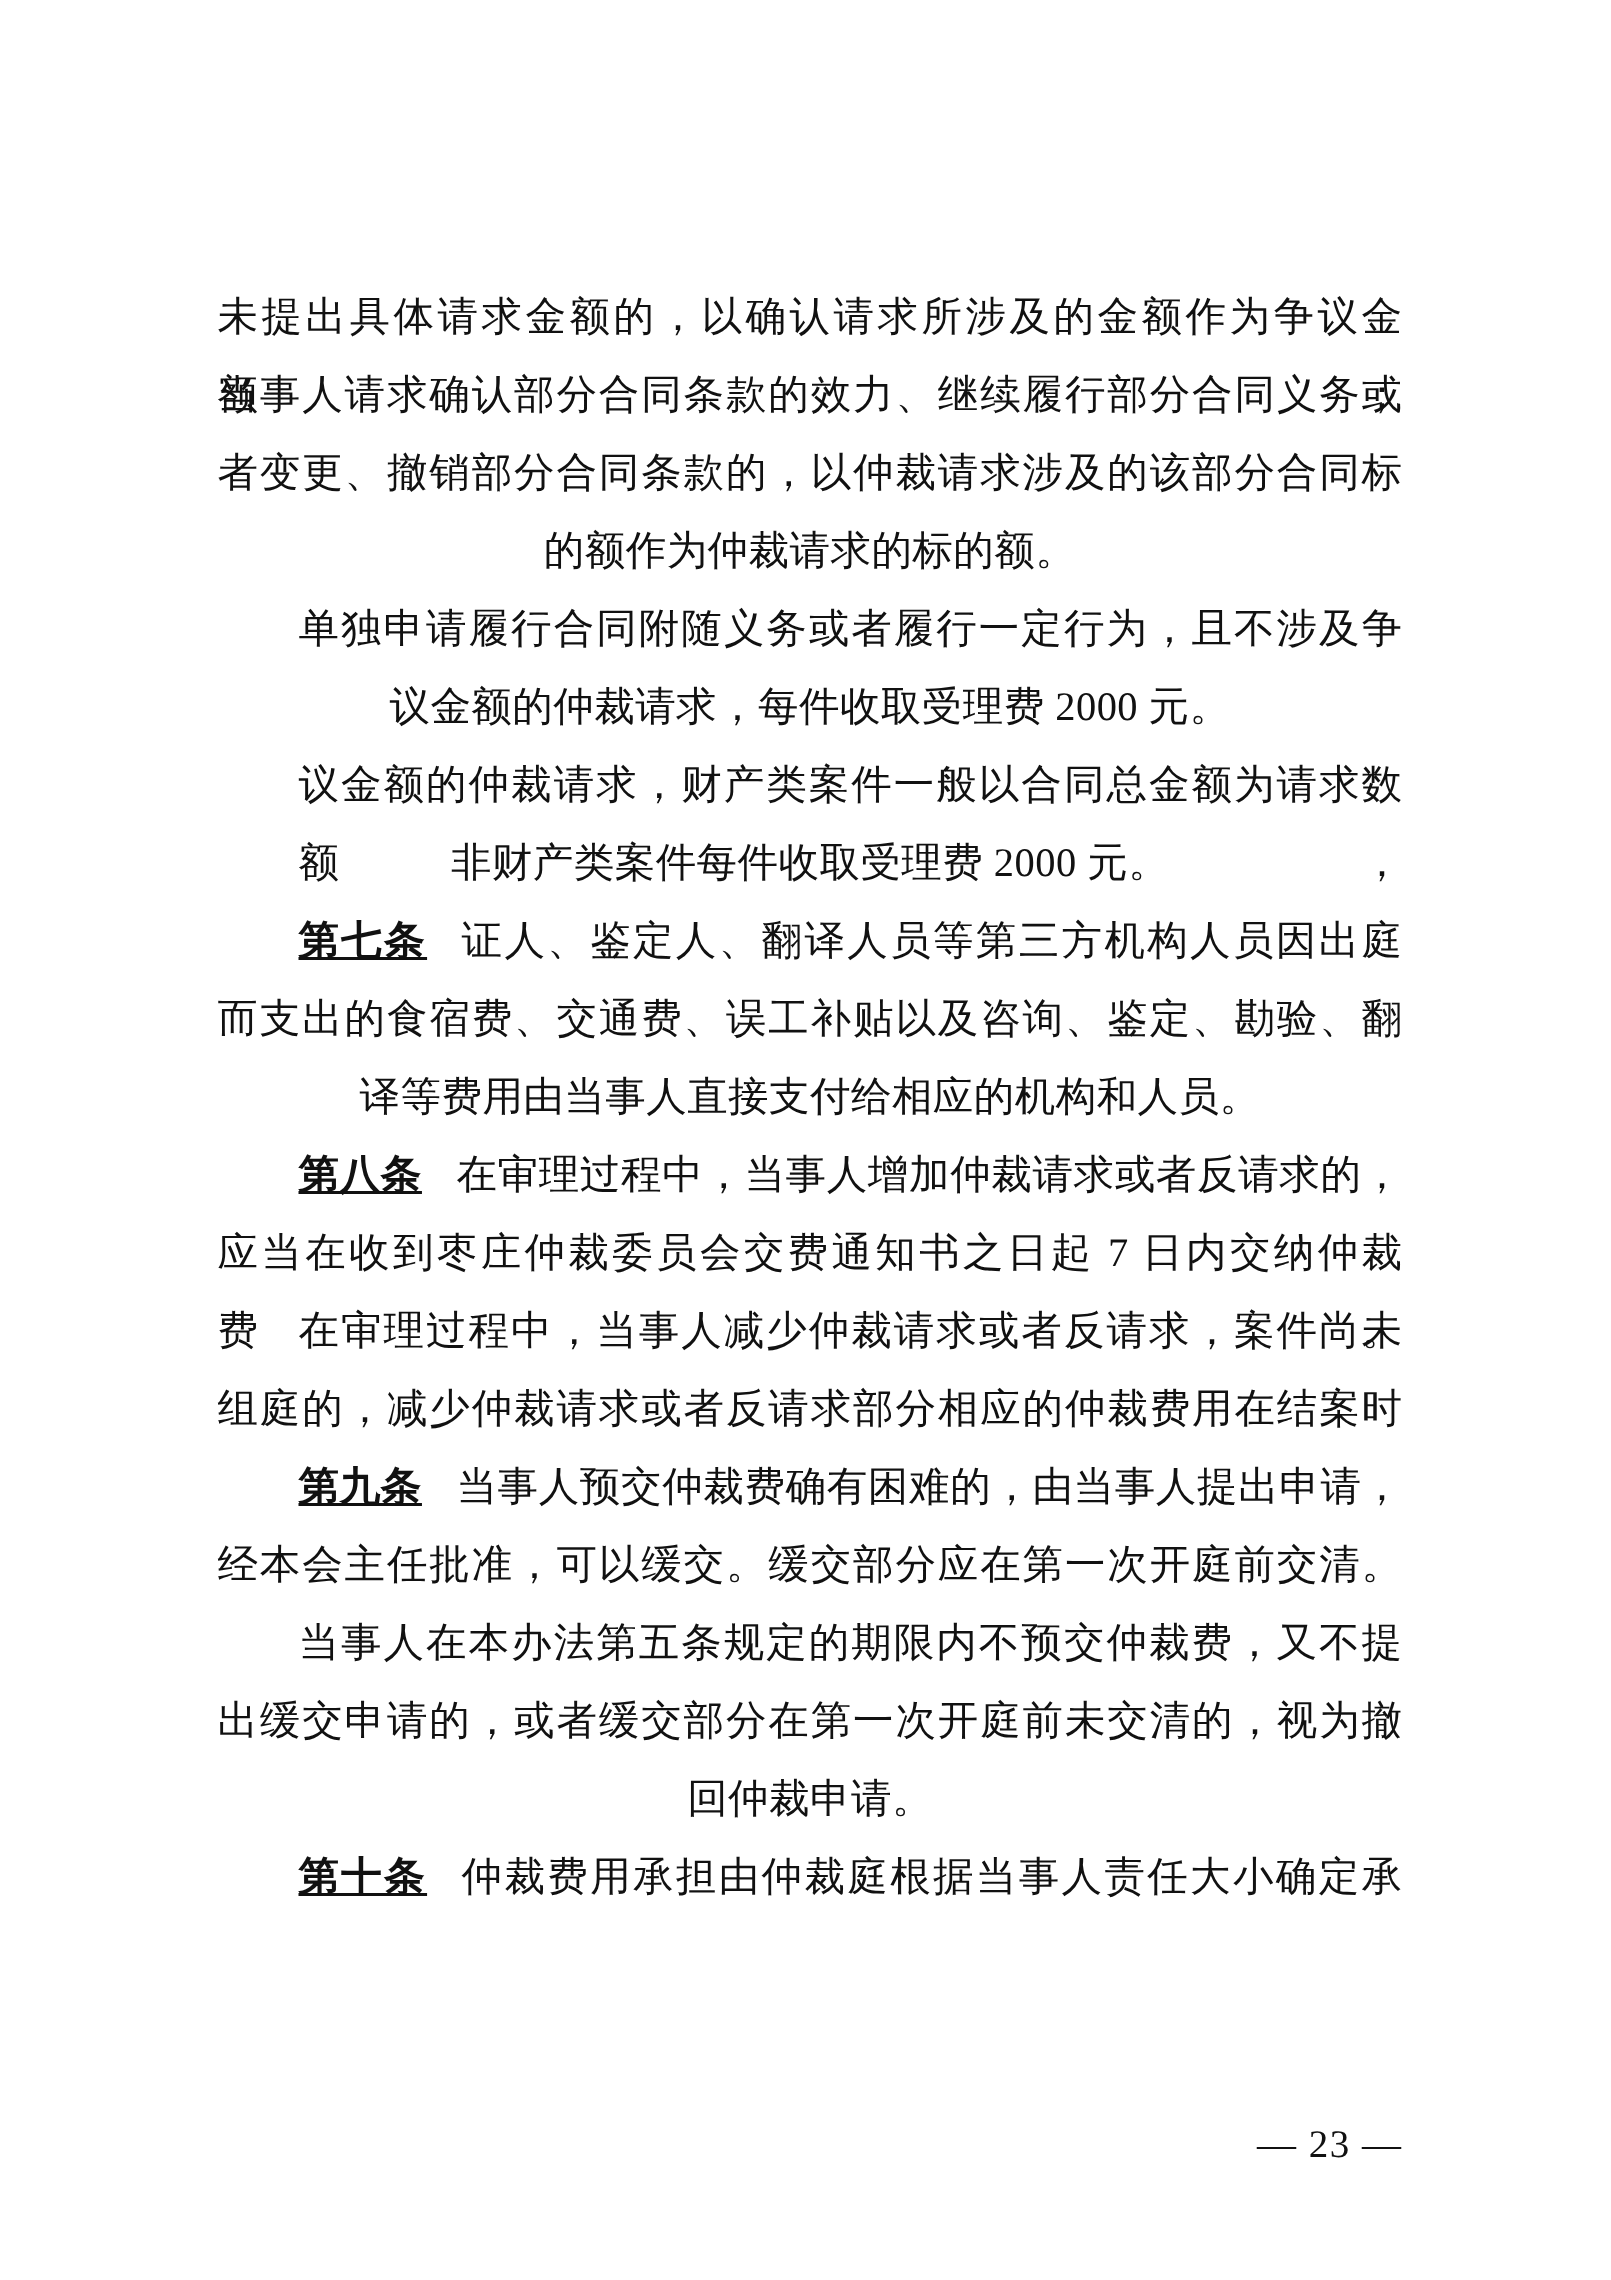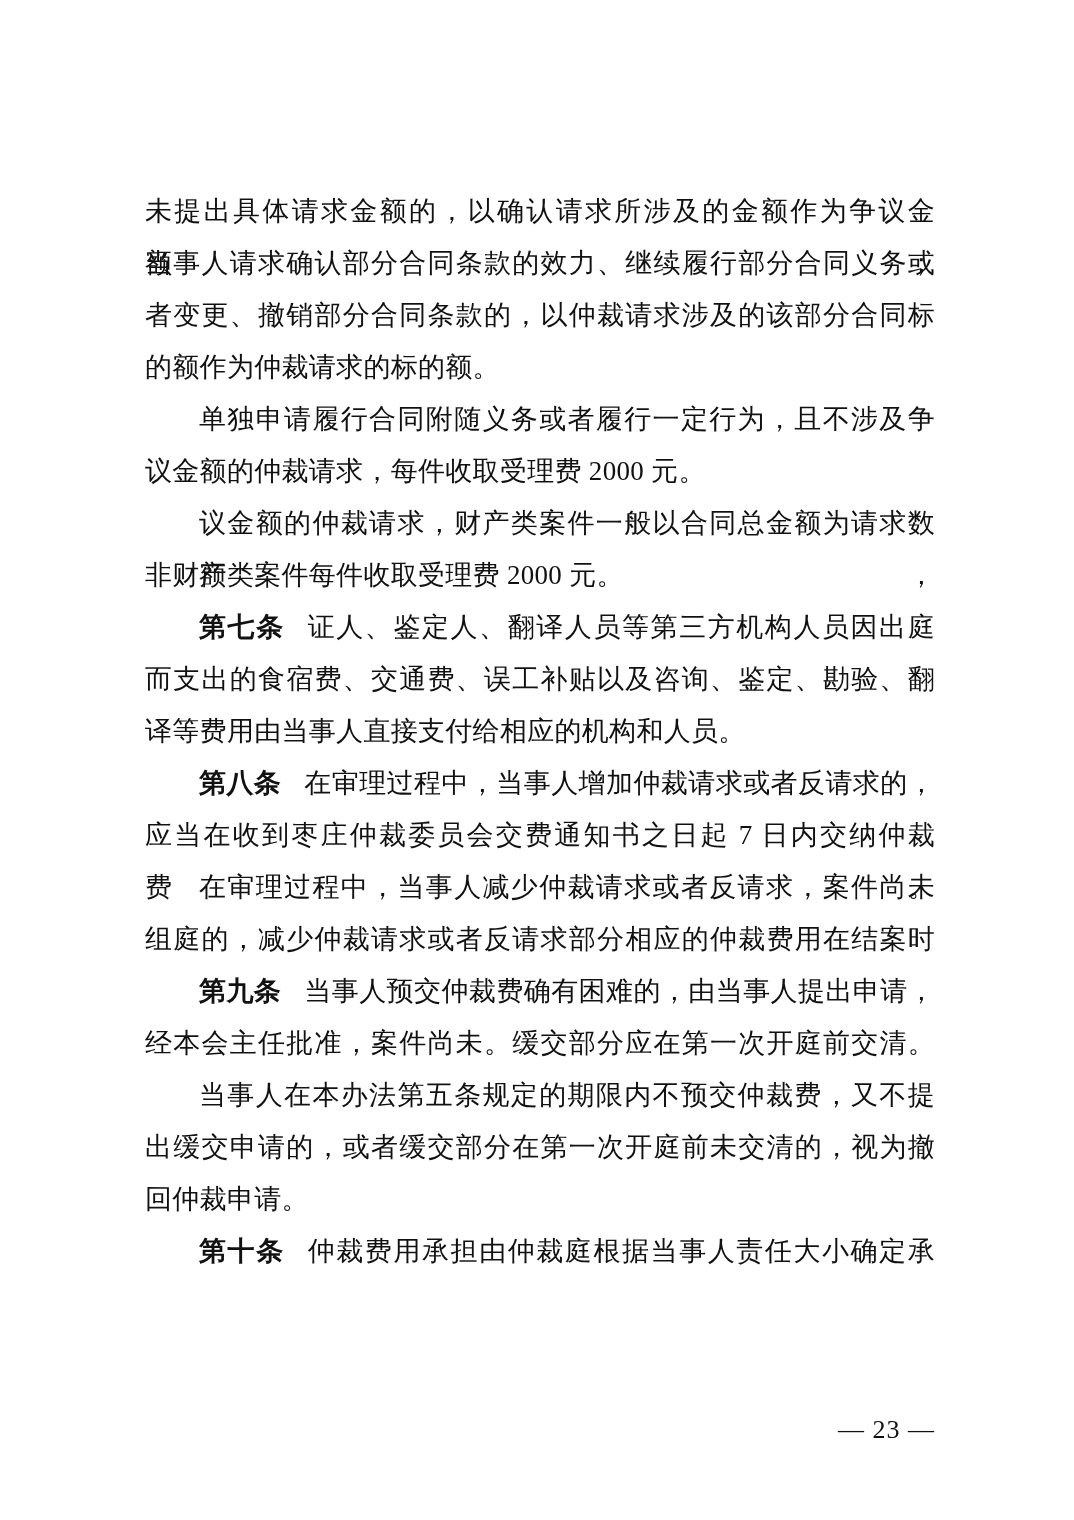--- a/index.html
+++ b/index.html
@@ -24,32 +24,33 @@
   .para {
     margin: 0;
     padding: 0;
   }
   .line {
     height: 52px;
     line-height: 52px;
     font-size: 27px;
     letter-spacing: 0.3px;
     white-space: normal;
-    text-align: left;
+    text-align: center;
   }
   .line.stretch {
     text-align: justify;
     text-align-last: justify;
   }
   .line.indent {
     padding-left: 54px;
   }
   .term {
     font-weight: bold;
     margin-right: 23px;
+    text-decoration: underline;
   }
   .page-number {
     position: absolute;
     top: 1416px;
     right: 139px;
     font-size: 26px;
     line-height: 28px;
     color: #111111;
     letter-spacing: 1px;
   }
@@ -87,21 +88,21 @@
     <div class="line stretch"><span>应当在收到枣庄仲裁委员会交费通知书之日起 7 日内交纳仲裁费。</span></div>
   </div>
 
   <div class="para">
     <div class="line stretch indent"><span>在审理过程中，当事人减少仲裁请求或者反请求，案件尚未</span></div>
     <div class="line stretch"><span>组庭的，减少仲裁请求或者反请求部分相应的仲裁费用在结案时</span></div>
   </div>
 
   <div class="para">
     <div class="line stretch indent"><span class="term">第九条</span><span>当事人预交仲裁费确有困难的，由当事人提出申请，</span></div>
-    <div class="line stretch"><span>经本会主任批准，案件尚未。缓交部分应在第一次开庭前交清。</span></div>
+    <div class="line stretch"><span>经本会主任批准，可以缓交。缓交部分应在第一次开庭前交清。</span></div>
   </div>
 
   <div class="para">
     <div class="line stretch indent"><span>当事人在本办法第五条规定的期限内不预交仲裁费，又不提</span></div>
     <div class="line stretch"><span>出缓交申请的，或者缓交部分在第一次开庭前未交清的，视为撤</span></div>
     <div class="line"><span>回仲裁申请。</span></div>
   </div>
 
   <div class="para">
     <div class="line stretch indent"><span class="term">第十条</span><span>仲裁费用承担由仲裁庭根据当事人责任大小确定承</span></div>

